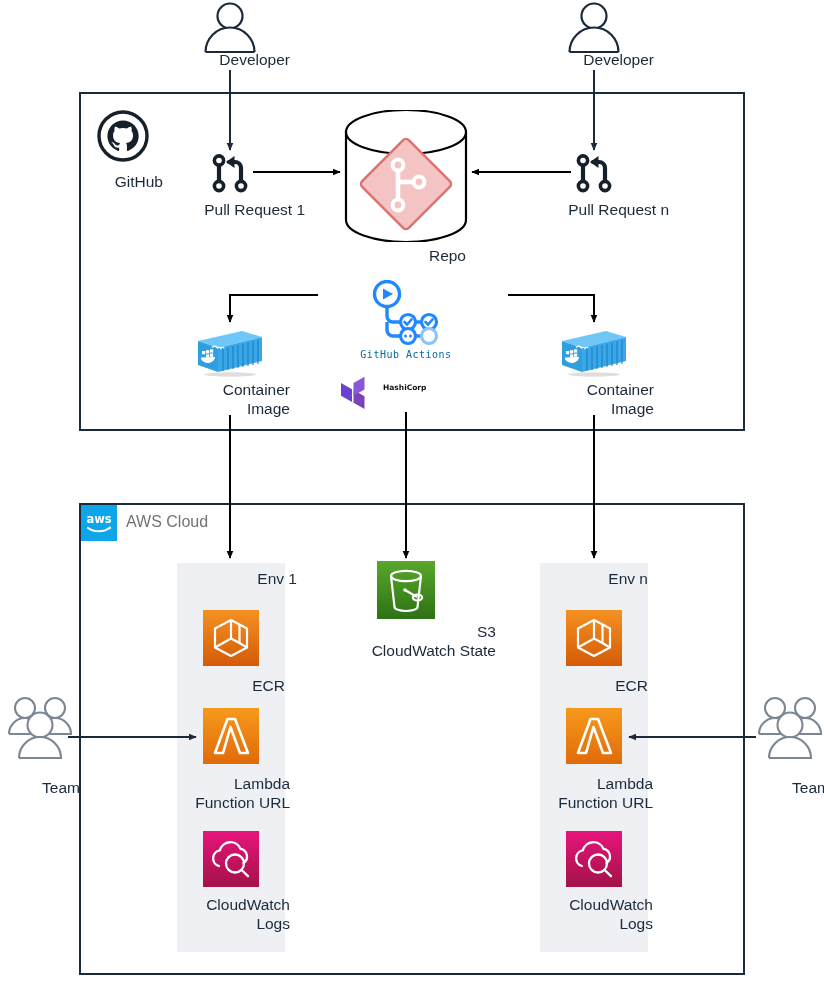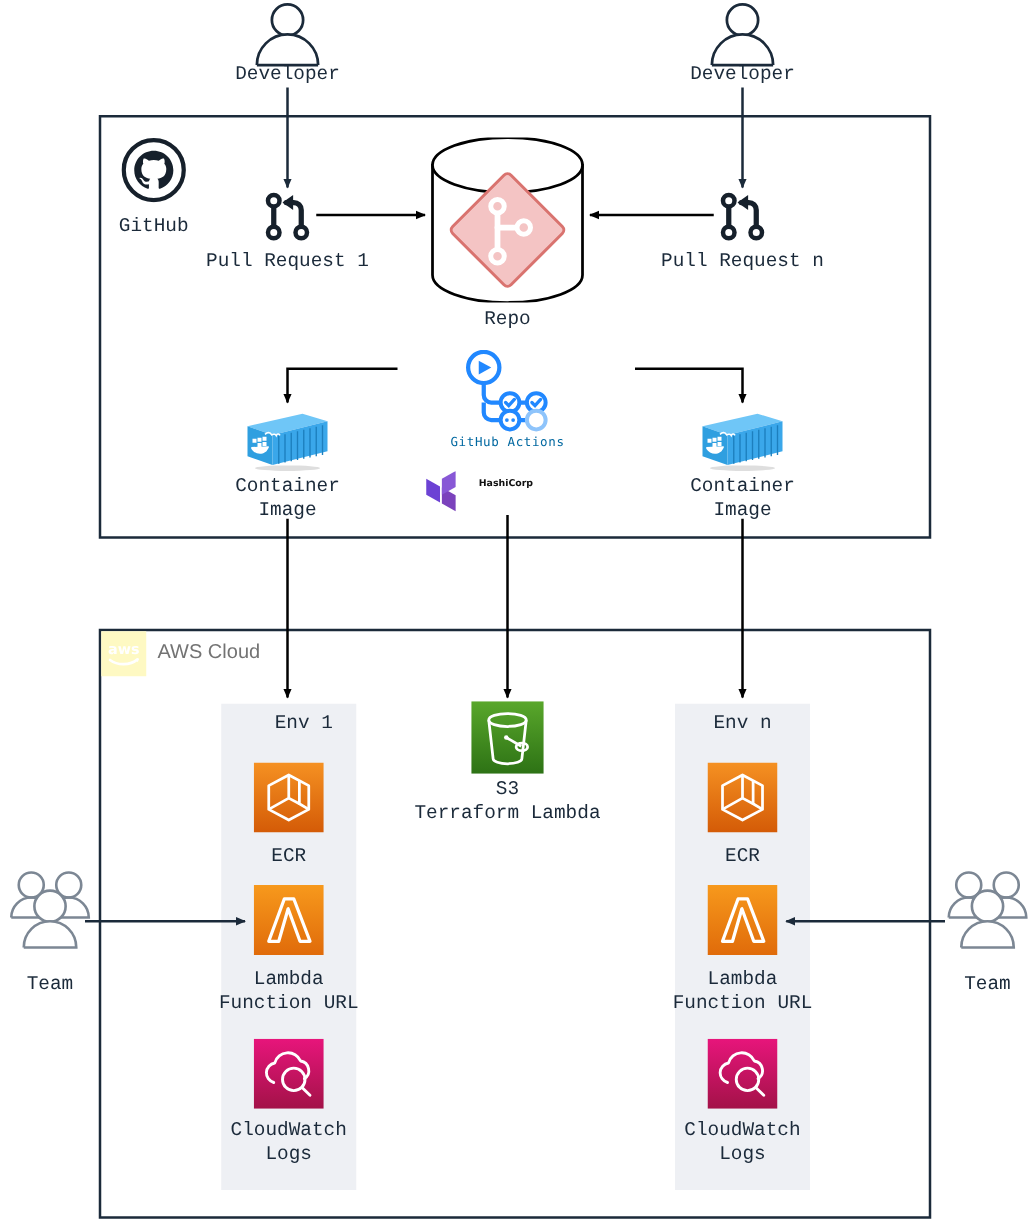--- a/index.html
+++ b/index.html
@@ -1,26 +1,26 @@
 <!DOCTYPE html>
 <html><head>
 <meta charset="utf-8">
 <style>
   html,body{margin:0;padding:0;background:#ffffff;}
   body{width:824px;height:981px;font-family:"Liberation Sans",sans-serif;color:#12202e;}
   #stage{position:relative;width:824px;height:981px;overflow:hidden;}
   .abs{position:absolute;}
-  .lbl{position:absolute;text-align:center;color:#1b2a3a;font-size:15.5px;line-height:19px;white-space:pre-line;font-family:Liberation Mono, monospace;}
+  .lbl{position:absolute;text-align:right;color:#1b2a3a;font-size:15.5px;line-height:19px;white-space:pre-line;}
   .boundary{position:absolute;border:2px solid #1b2a3a;background:transparent;box-sizing:border-box;}
   .envcol{position:absolute;background:#eef0f4;box-sizing:border-box;}
   .svgfull{position:absolute;left:0;top:0;width:824px;height:981px;pointer-events:none;}
   .mono{font-family:"DejaVu Sans Mono","Liberation Mono",monospace;font-size:10px;letter-spacing:0.5px;color:#0369a1;}
   .tf-word{font-family:"DejaVu Sans","Liberation Sans",sans-serif;font-weight:bold;font-size:26px;color:#111;letter-spacing:-0.5px;}
   .tf-hc{font-family:"DejaVu Sans","Liberation Sans",sans-serif;font-weight:bold;font-size:7.5px;color:#111;letter-spacing:0px;}
-  .awsbadge{position:absolute;background:#fef9c3;width:36px;height:36px;display:flex;align-items:center;justify-content:center;}
+  .awsbadge{position:absolute;background:#0ea5e9;width:36px;height:36px;display:flex;align-items:center;justify-content:center;}
   .awscloud-lbl{position:absolute;font-size:16px;color:#737373;}
 </style>
 </head>
 <body>
 
 <div id="stage">
 
   <div class="boundary" style="left:79px;top:92px;width:666px;height:339px;"></div>
 
   <div class="boundary" style="left:79px;top:503px;width:666px;height:472px;"></div>
@@ -306,21 +306,21 @@
       <g fill="none" stroke="#ffffff" stroke-width="2.2" stroke-linejoin="round">
         <path d="M14 15 L17.5 46 A11.5 4 0 0 0 40.5 46 L44 15"></path>
         <ellipse cx="29" cy="15" rx="15" ry="5.2"></ellipse>
         <path d="M28 29 L40 36"></path>
       </g>
       <circle cx="28" cy="29" r="1.8" fill="#ffffff"></circle>
       <ellipse cx="40.5" cy="36.5" rx="4.6" ry="3" fill="none" stroke="#ffffff" stroke-width="2.2"></ellipse>
     </svg>
   </div>
   <div class="lbl" style="left:316px;top:622px;width:180px;">S3
-Terraform Lambda</div>
+CloudWatch State</div>
 
   <div class="lbl" style="left:177px;top:569px;width:108px;margin-left:12px;">Env 1</div>
 
   <div class="abs" style="left:203px;top:610px;">
     <svg width="56" height="56" viewBox="0 0 56 56">
       <rect x="0" y="0" width="56" height="56" fill="url(#gECR)"></rect>
       <g fill="none" stroke="#ffffff" stroke-width="2.2" stroke-linejoin="round">
         <path d="M28 10 L44 18.5 L44 37.5 L28 46 L12 37.5 L12 18.5 Z"></path>
         <path d="M28 10 L28 28.5 L12 37.5"></path>
         <path d="M36.5 14.5 L36.5 33 L44 37.5"></path>

